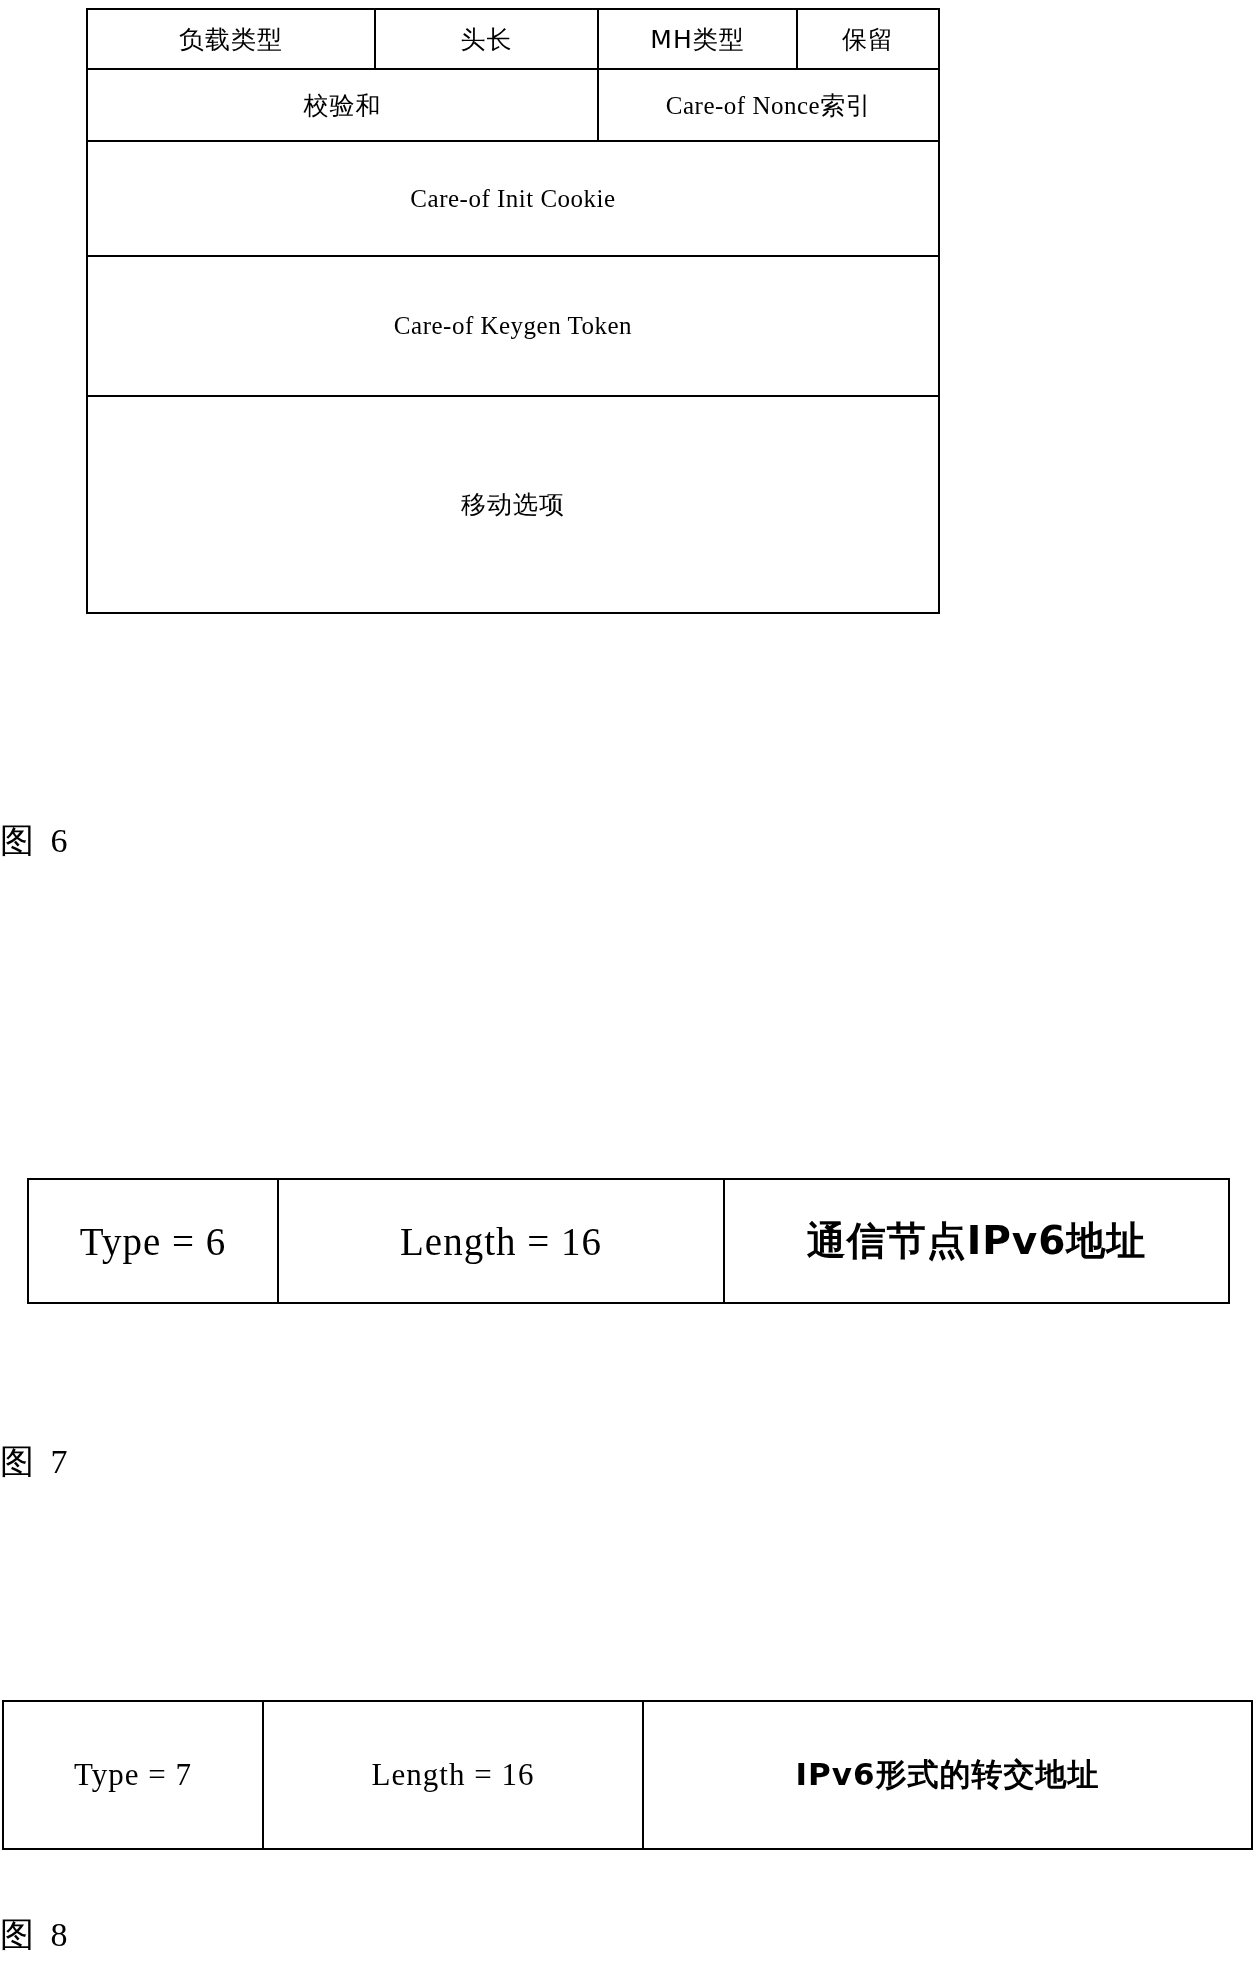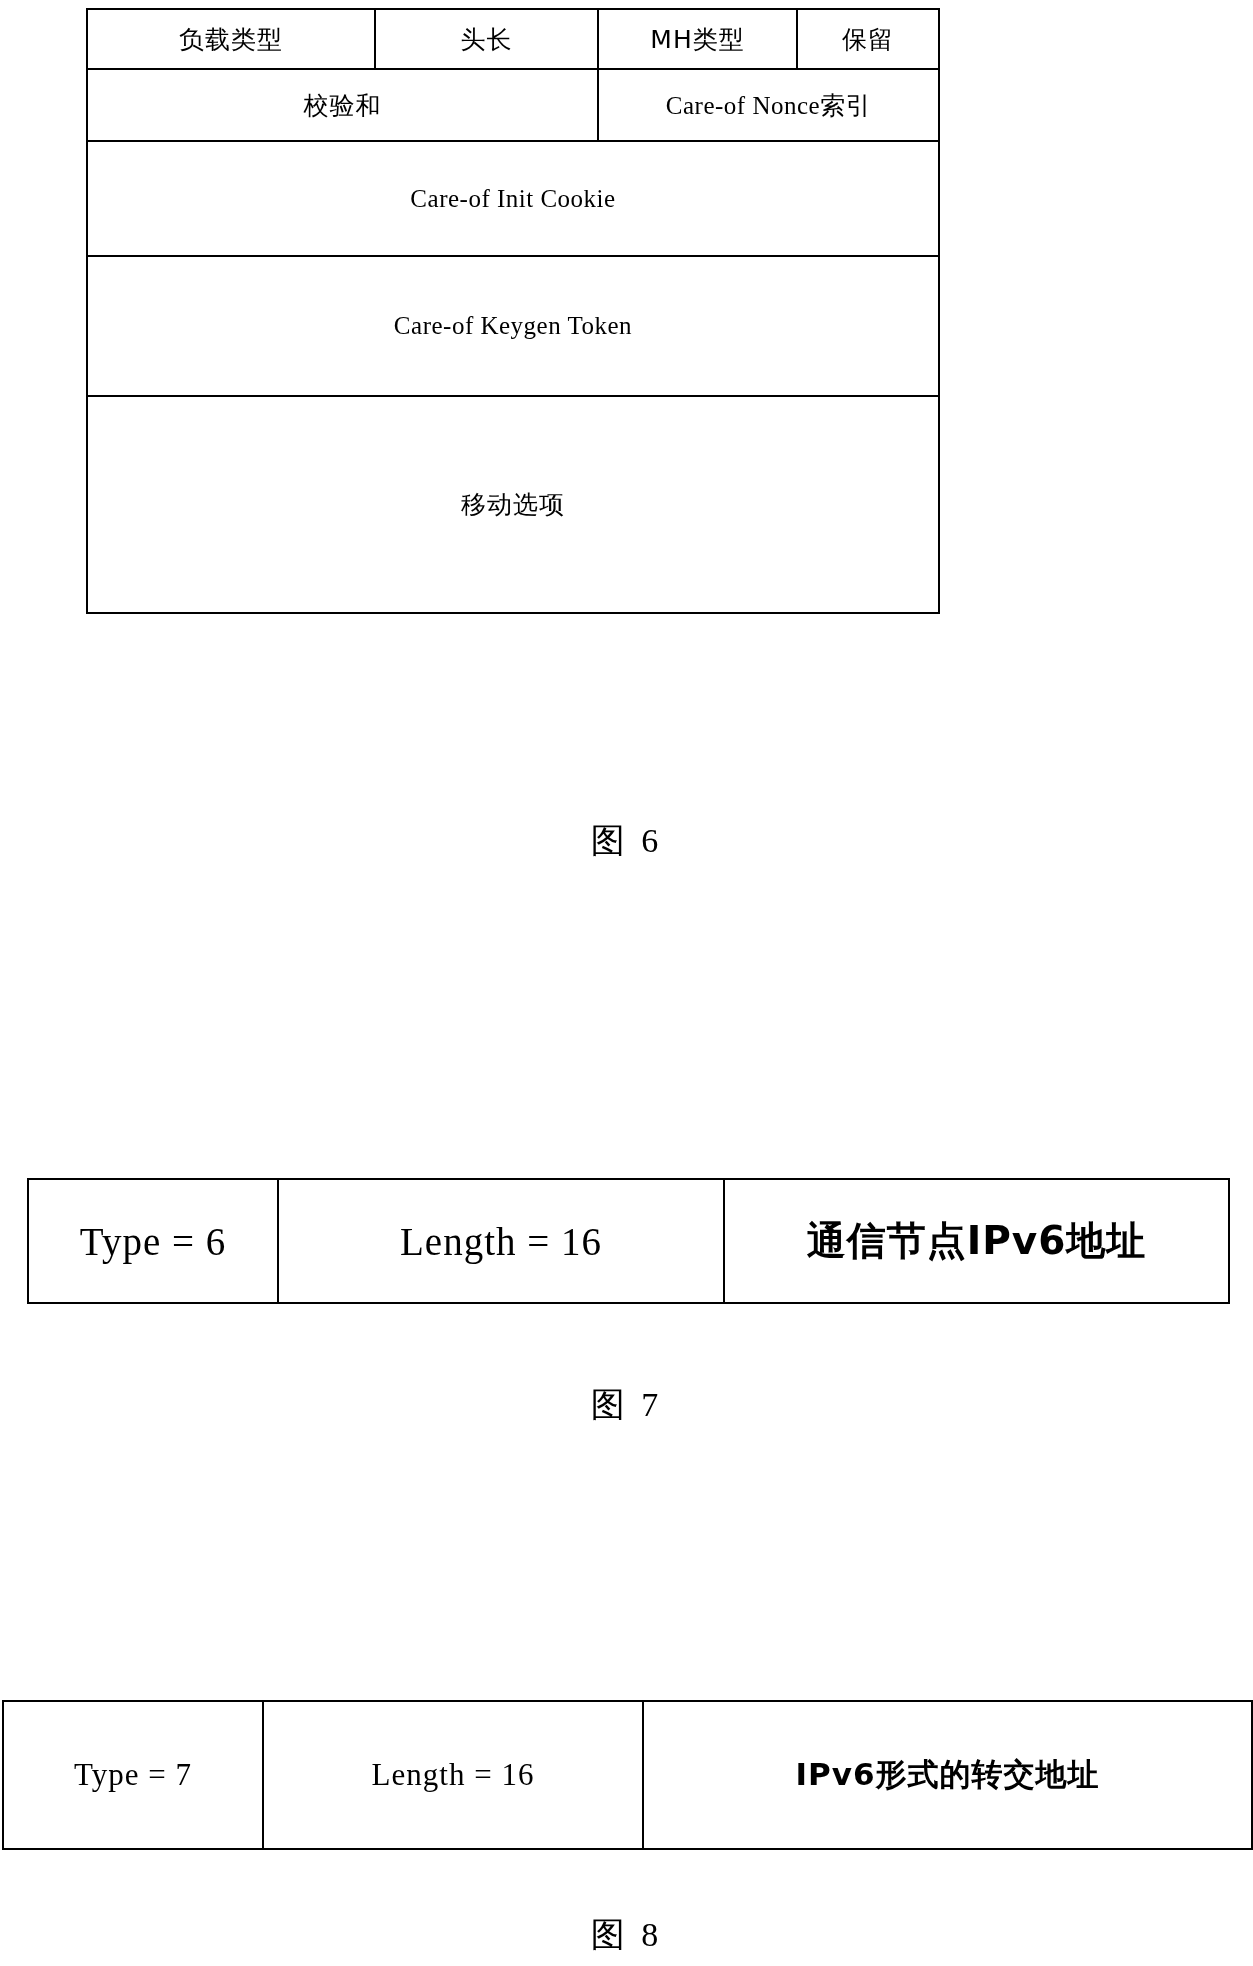--- a/index.html
+++ b/index.html
@@ -109,29 +109,29 @@
     font-weight: bold;
     letter-spacing: 1px;
     margin-left: 12px;
   }
 
   
   .caption {
     position: absolute;
     width: 1253px;
     left: 0;
-    text-align: center;
+    text-align: left;
     font-family: "Liberation Serif", "DejaVu Serif", serif;
     font-size: 34px;
     letter-spacing: 4px;
     color: #000000;
     white-space: pre;
   }
   #fig6-caption { top: 818px; }
-  #fig7-caption { top: 1382px; }
+  #fig7-caption { top: 1439px; }
   #fig8-caption { top: 1912px; }
 </style>
 </head>
 <body>
 
 <div class="page">
 
   <table id="fig6-table" class="pkt-table">
     <tbody>
       <tr class="r1">

